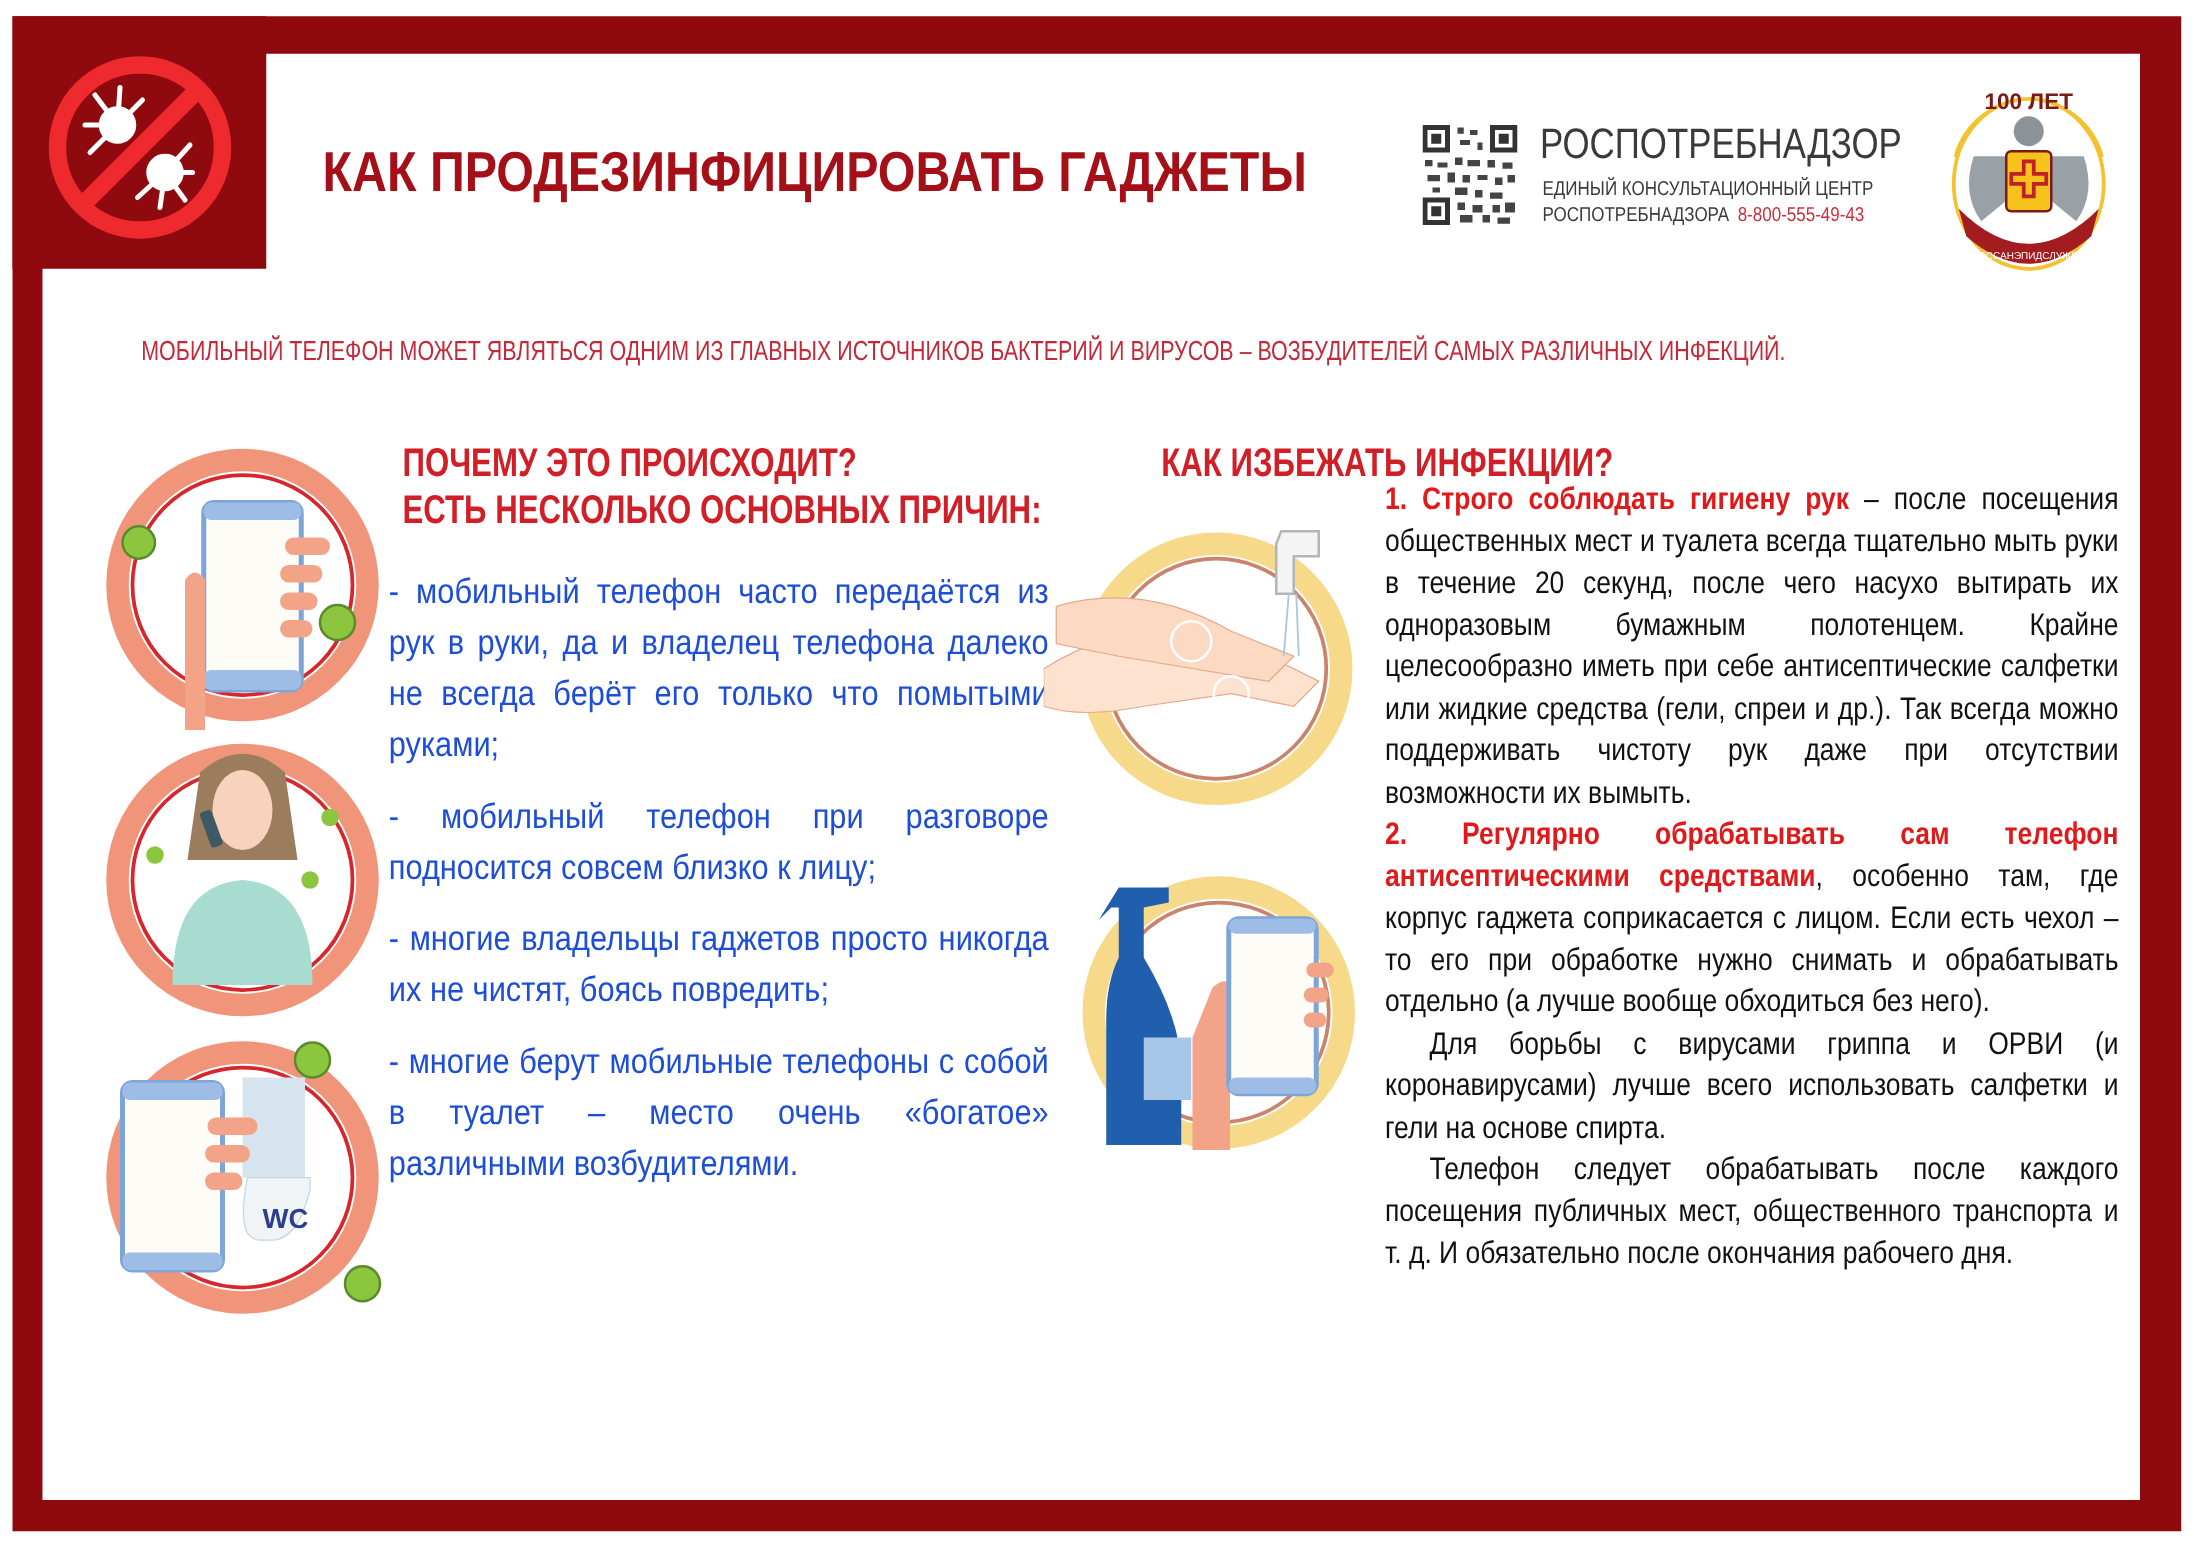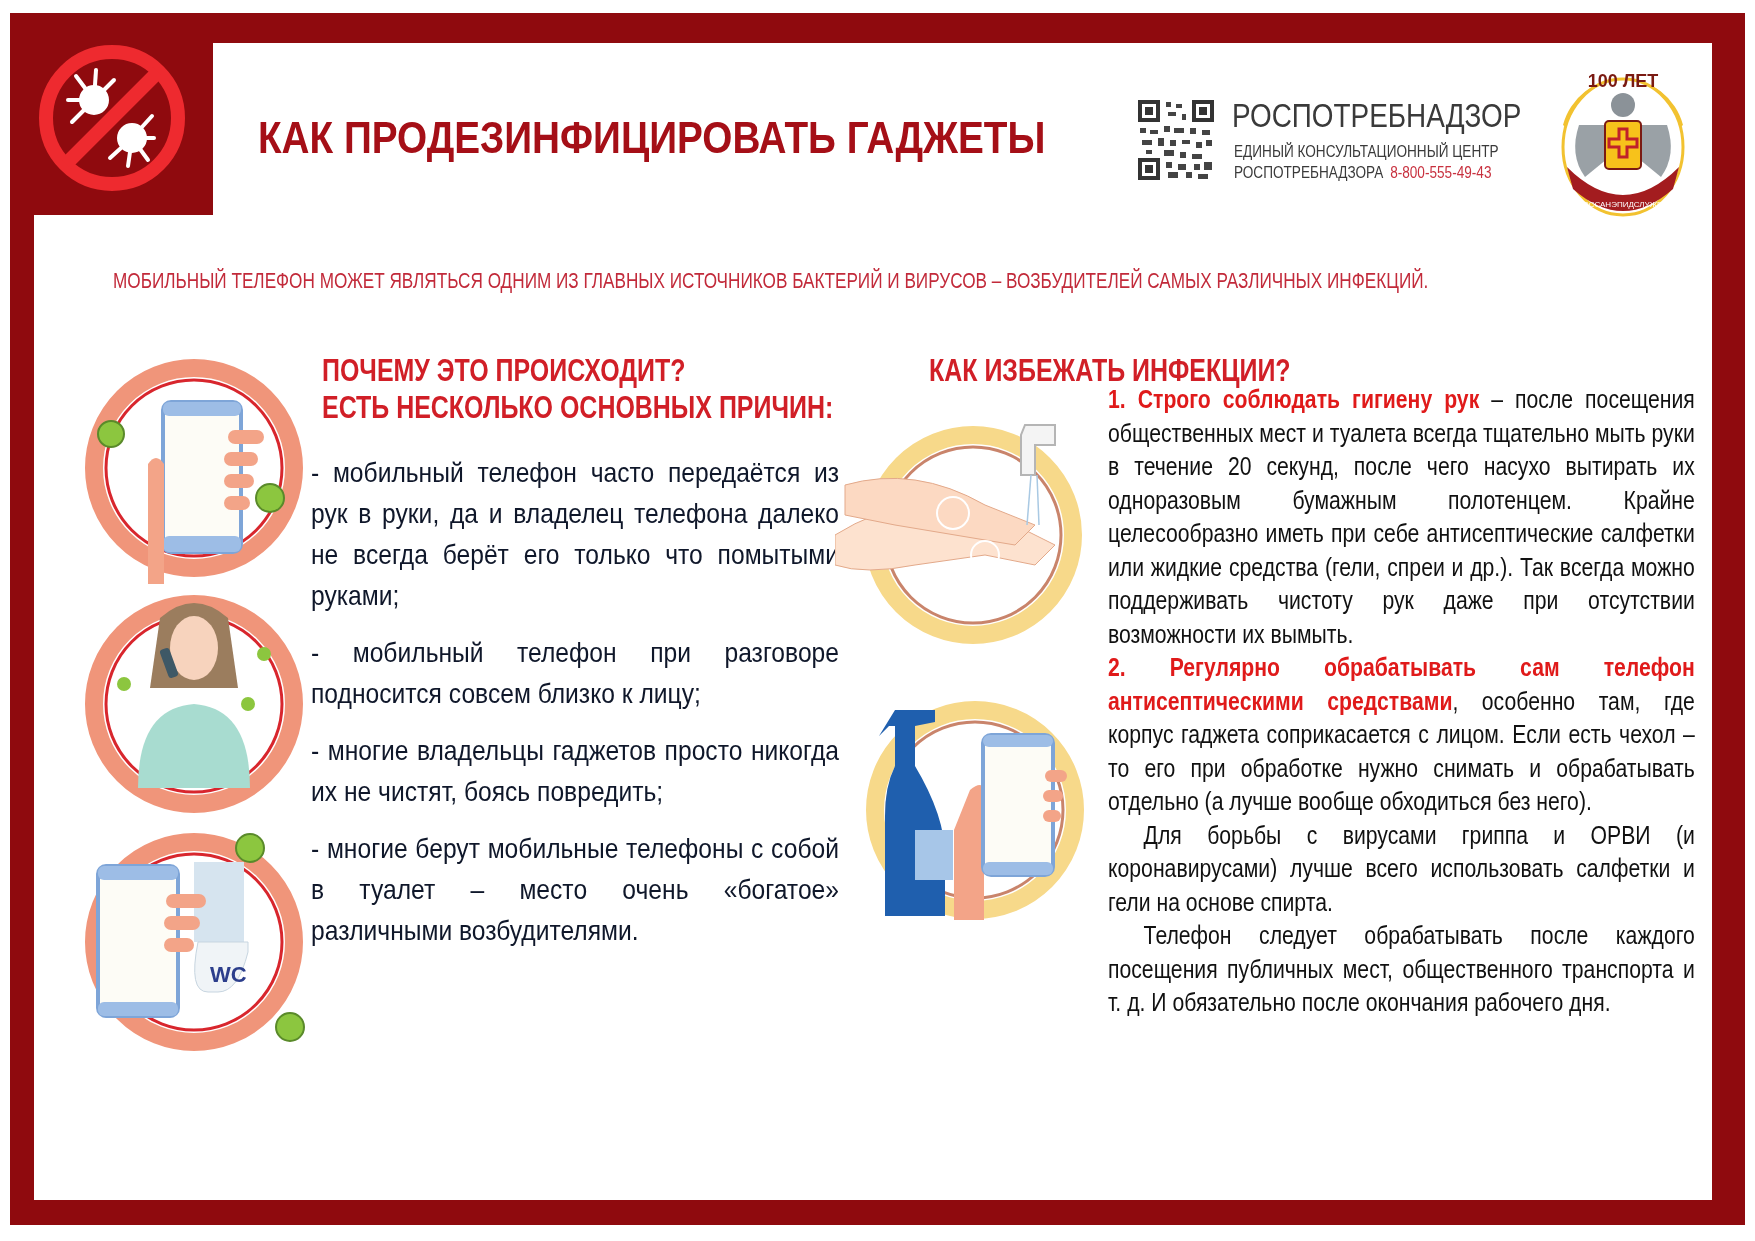--- a/index.html
+++ b/index.html
@@ -10,21 +10,21 @@
   .no-virus{position:absolute;left:36px;top:42px;width:152px;height:152px;}
   .title{position:absolute;left:258px;top:112px;font-family:"Liberation Sans",sans-serif;font-weight:bold;font-size:45px;color:#a50f17;letter-spacing:0px;transform:scaleX(0.86);transform-origin:left top;white-space:nowrap;}
   .qr{position:absolute;left:1138px;top:100px;width:76px;height:80px;}
   .org-name{position:absolute;left:1232px;top:96px;font-size:34px;color:#3a3a3a;transform:scaleX(0.82);transform-origin:left top;white-space:nowrap;}
   .org-line{position:absolute;left:1234px;font-size:16px;color:#3a3a3a;transform:scaleX(0.85);transform-origin:left top;white-space:nowrap;}
   .org-line .phone{color:#c8313f;margin-left:8px;}
   .emblem{position:absolute;left:1549px;top:55px;width:148px;height:170px;}
   .subtitle{position:absolute;left:113px;top:268px;font-size:22px;color:#c22a3a;transform:scaleX(0.78);transform-origin:left top;white-space:nowrap;}
   .h-left{position:absolute;left:322px;top:352px;font-weight:bold;font-size:32px;line-height:37px;color:#d11f27;transform:scaleX(0.78);transform-origin:left top;white-space:nowrap;}
   .h-right{position:absolute;left:929px;top:352px;font-weight:bold;font-size:32px;line-height:37px;color:#d11f27;transform:scaleX(0.78);transform-origin:left top;white-space:nowrap;}
-  .causes{position:absolute;left:311px;top:452px;width:527px;font-size:28px;line-height:41px;color:#0f172a;text-align:justify;}
+  .causes{position:absolute;left:311px;top:452px;width:527px;font-size:28px;line-height:41px;color:#1d4ed8;text-align:justify;}
   .causes p{margin:0 0 16px 0;}
   .causes .scale{transform:scaleX(0.88);transform-origin:left top;width:600px;}
   .advice{position:absolute;left:1108px;top:383px;width:692px;font-size:25px;line-height:33.5px;color:#111;text-align:justify;transform:scaleX(0.848);transform-origin:left top;}
   .advice p{margin:0;}
   .advice .red{color:#e01a1a;font-weight:bold;}
   .advice .indent{text-indent:42px;}
   .ill{position:absolute;}
 </style>
 </head>
 <body>

